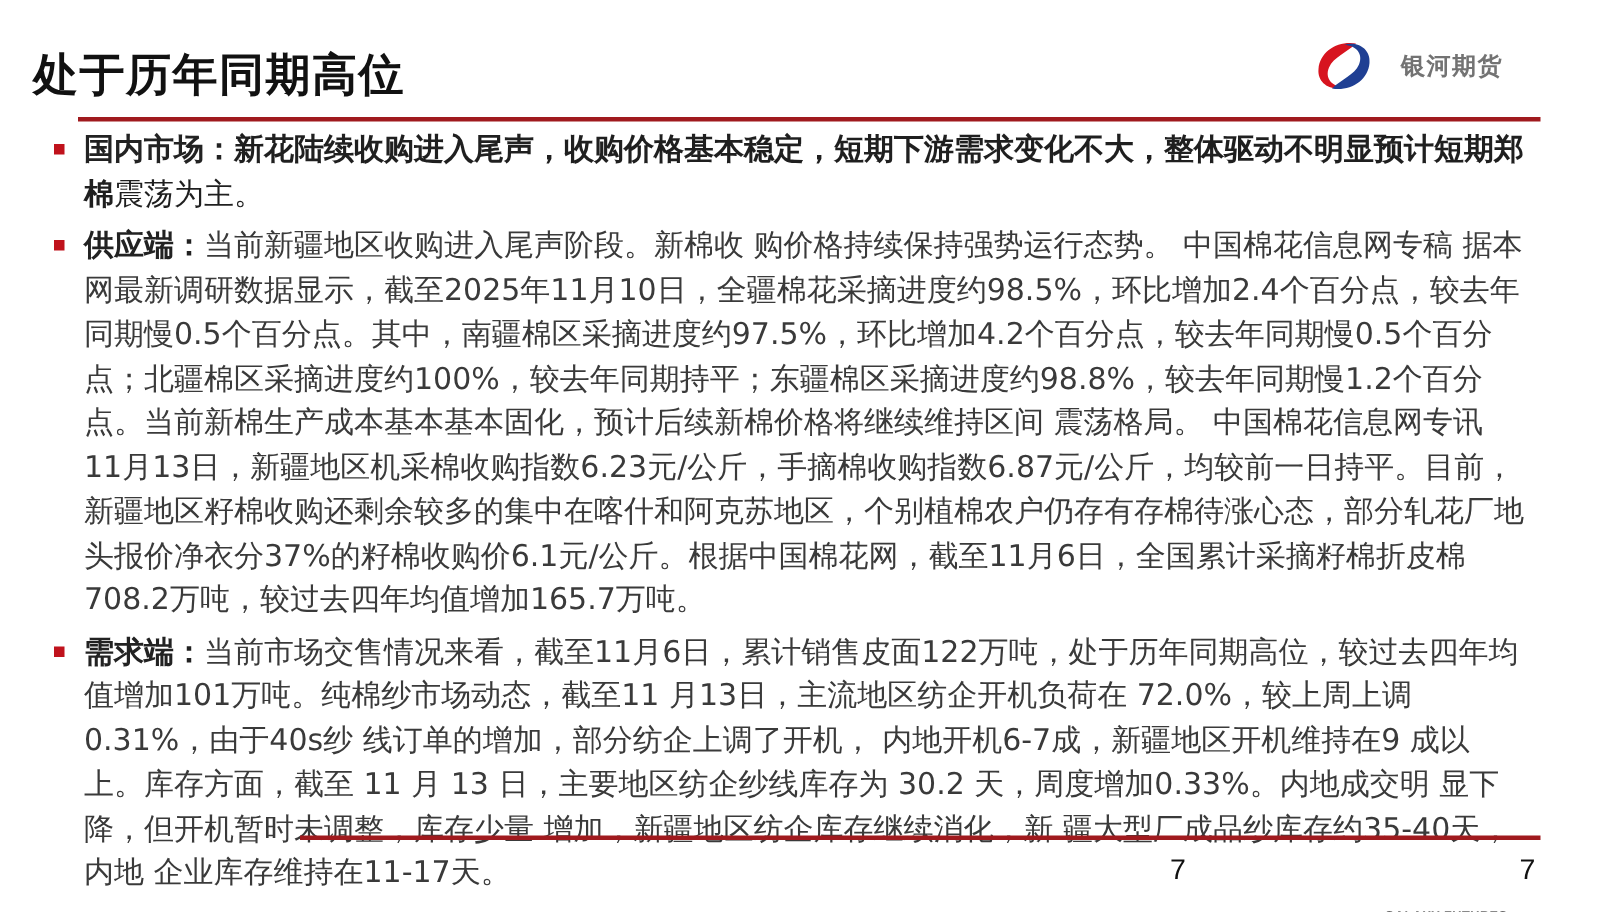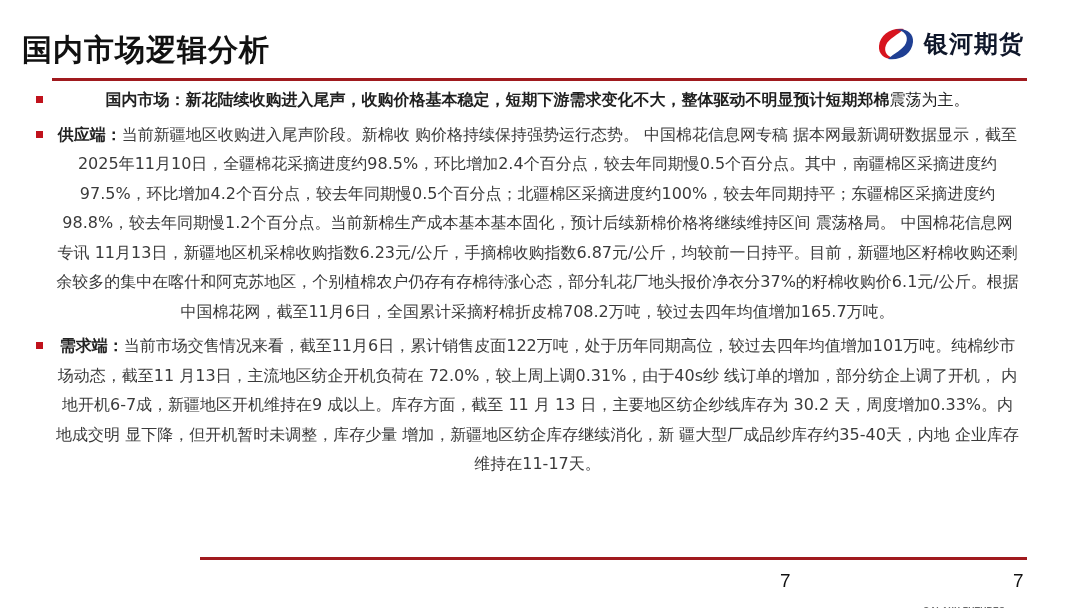--- a/index.html
+++ b/index.html
@@ -2,38 +2,38 @@
 <html><head>
 <meta charset="utf-8">
 <style>
   html, body { margin:0; padding:0; background:#ffffff; }
   body { width:1080px; height:608px; position:relative; overflow:hidden;
          font-family:"DejaVu Sans", sans-serif; color:#333333; }
   .title { position:absolute; left:22px; top:30px; font-size:30px; font-weight:bold;
            color:#111111; letter-spacing:1px; font-family:"DejaVu Sans", sans-serif; }
   .logo { position:absolute; left:874px; top:26px; display:flex; align-items:center; }
   .logo svg { width:44px; height:36px; }
-  .logo-text { font-size:24px; font-weight:bold; color:#0f172a; margin-left:6px; letter-spacing:1px; }
+  .logo-text { font-size:16px; font-weight:bold; color:#737373; margin-left:16px; letter-spacing:1px; }
   .rule-top { position:absolute; left:52px; top:78px; width:975px; height:3px; background:#a01a1e; }
   .content { position:absolute; left:34px; top:85px; width:985px; }
-  .bullet { position:relative; padding-left:22px; font-size:16px; line-height:29.5px; color:#3a3a3a;text-align:center; }
+  .bullet { position:relative; padding-left:22px; font-size:20px; line-height:29.5px; color:#3a3a3a; }
   .bullet .sq { position:absolute; left:2px; top:11px; width:7px; height:7px; background:#c0121c; }
   .bullet .lead { font-weight:bold; color:#222; }
   .bullet.first { color:#1f1f1f; font-weight:bold; margin-bottom:5px; }
   .bullet.first .tail { font-weight:normal; }
   .gap { height:5px; }
   .rule-bottom { position:absolute; left:200px; top:557px; width:827px; height:3px; background:#a01a1e; }
   .page-center { position:absolute; left:780px; top:570px; font-size:19px; color:#111; font-family:"Liberation Sans", sans-serif; }
   .brand-footer { position:absolute; left:923px; top:577px; font-size:8.5px; font-weight:bold; color:#666; letter-spacing:0.3px; font-family:"Liberation Sans", sans-serif;margin-top:28px; }
   .page-right { position:absolute; left:1013px; top:570px; font-size:19px; color:#111; font-family:"Liberation Sans", sans-serif; }
 </style>
 </head>
 <body>
 
-<div class="title">国内市场逻辑分析</div>
+<div class="title">处于历年同期高位</div>
 
 <div class="logo">
   <svg viewBox="0 0 44 36">
     <path d="M30 3 C18 1 6 8 5 20 C4 30 14 35 22 32 C14 32 9 26 12 19 C15 12 24 9 30 3 Z" fill="#d7141f"></path>
     <path d="M14 33 C26 35 38 28 39 16 C40 6 30 1 22 4 C30 4 35 10 32 17 C29 24 20 27 14 33 Z" fill="#1f3f93"></path>
   </svg>
   <span class="logo-text">银河期货</span>
 </div>
 
 <div class="rule-top"></div>

